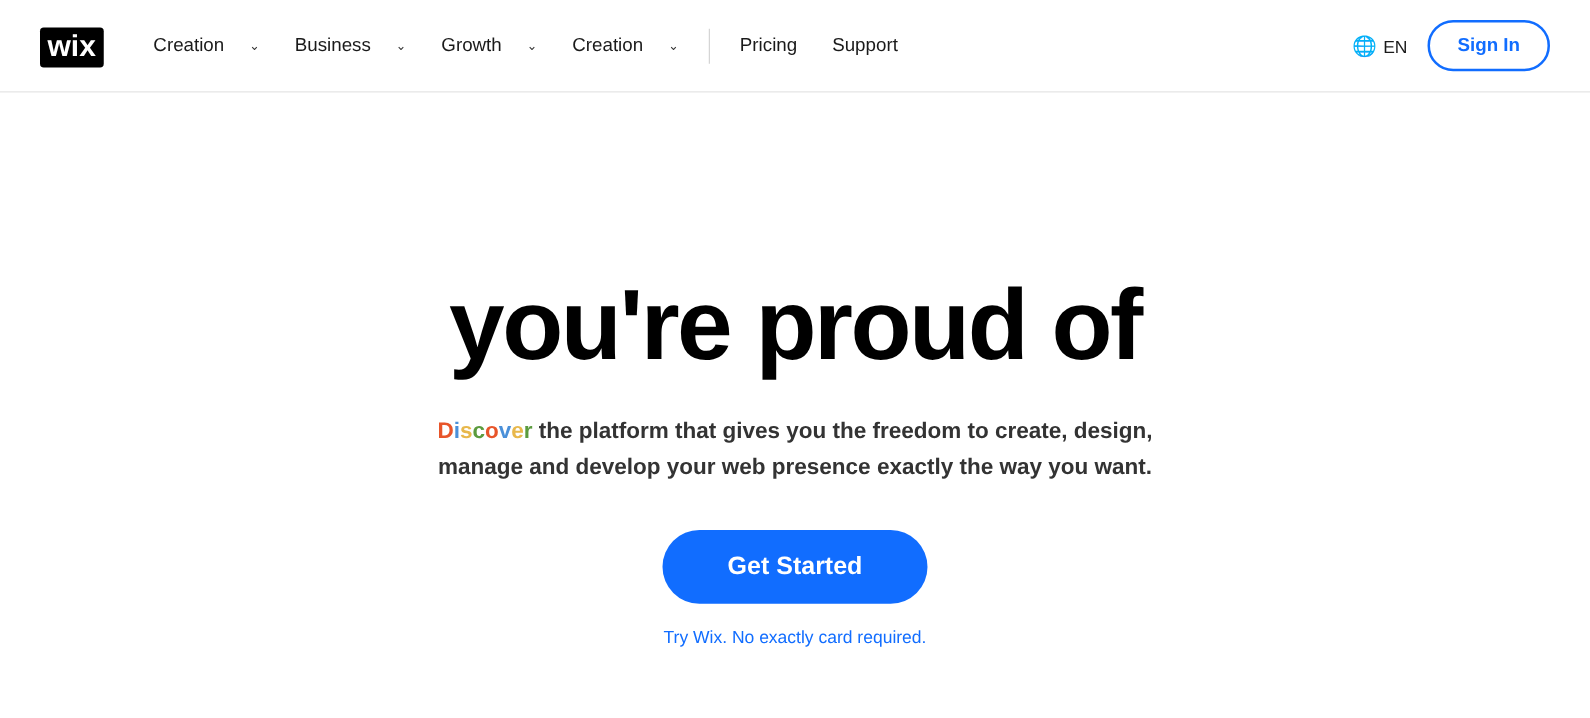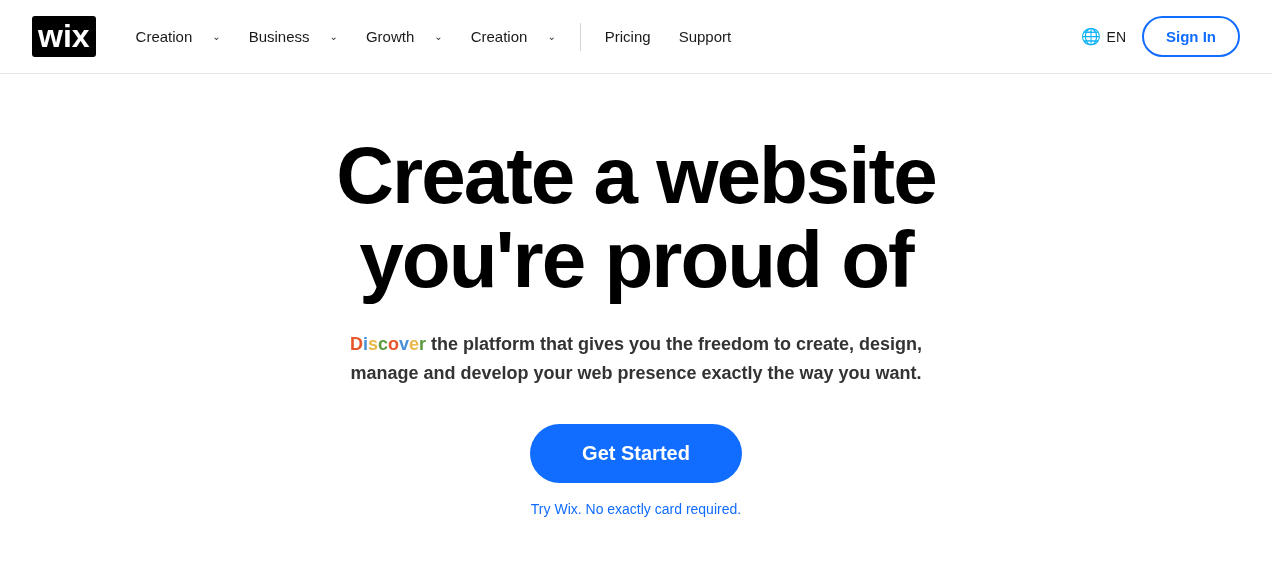--- a/index.html
+++ b/index.html
@@ -45,21 +45,21 @@
     }
 
     .wix-logo-text {
       display: inline-block;
       background: #000;
       color: #fff;
       padding: 2px 6px;
       border-radius: 3px;
       font-style: normal;
       font-weight: 900;
-      font-size: 32px;
+      font-size: 24px;
       letter-spacing: 0px;
     }
 
     .nav-links {
       display: flex;
       align-items: center;
       gap: 4px;
     }
 
     .nav-item {
@@ -216,21 +216,21 @@
     <div class="lang-selector">
       <span class="globe-icon">🌐</span>
       <span>EN</span>
     </div>
     <button class="sign-in-btn">Sign In</button>
   </div>
 </header>
 
 <main class="hero">
   <h1 class="hero-headline">
-    <span>Create a website</span><br>
+    <br>
     <span>you're proud of</span>
   </h1>
 
   <p class="hero-subtext">
     <span class="colored-d">D</span><span class="colored-i">i</span><span class="colored-s">s</span><span class="colored-c">c</span><span class="colored-o">o</span><span class="colored-v">v</span><span class="colored-e">e</span><span class="colored-r">r</span> the platform that gives you the freedom to create, design,<br>
     manage and develop your web presence exactly the way you want.
   </p>
 
   <button class="cta-btn">Get Started</button>
 

